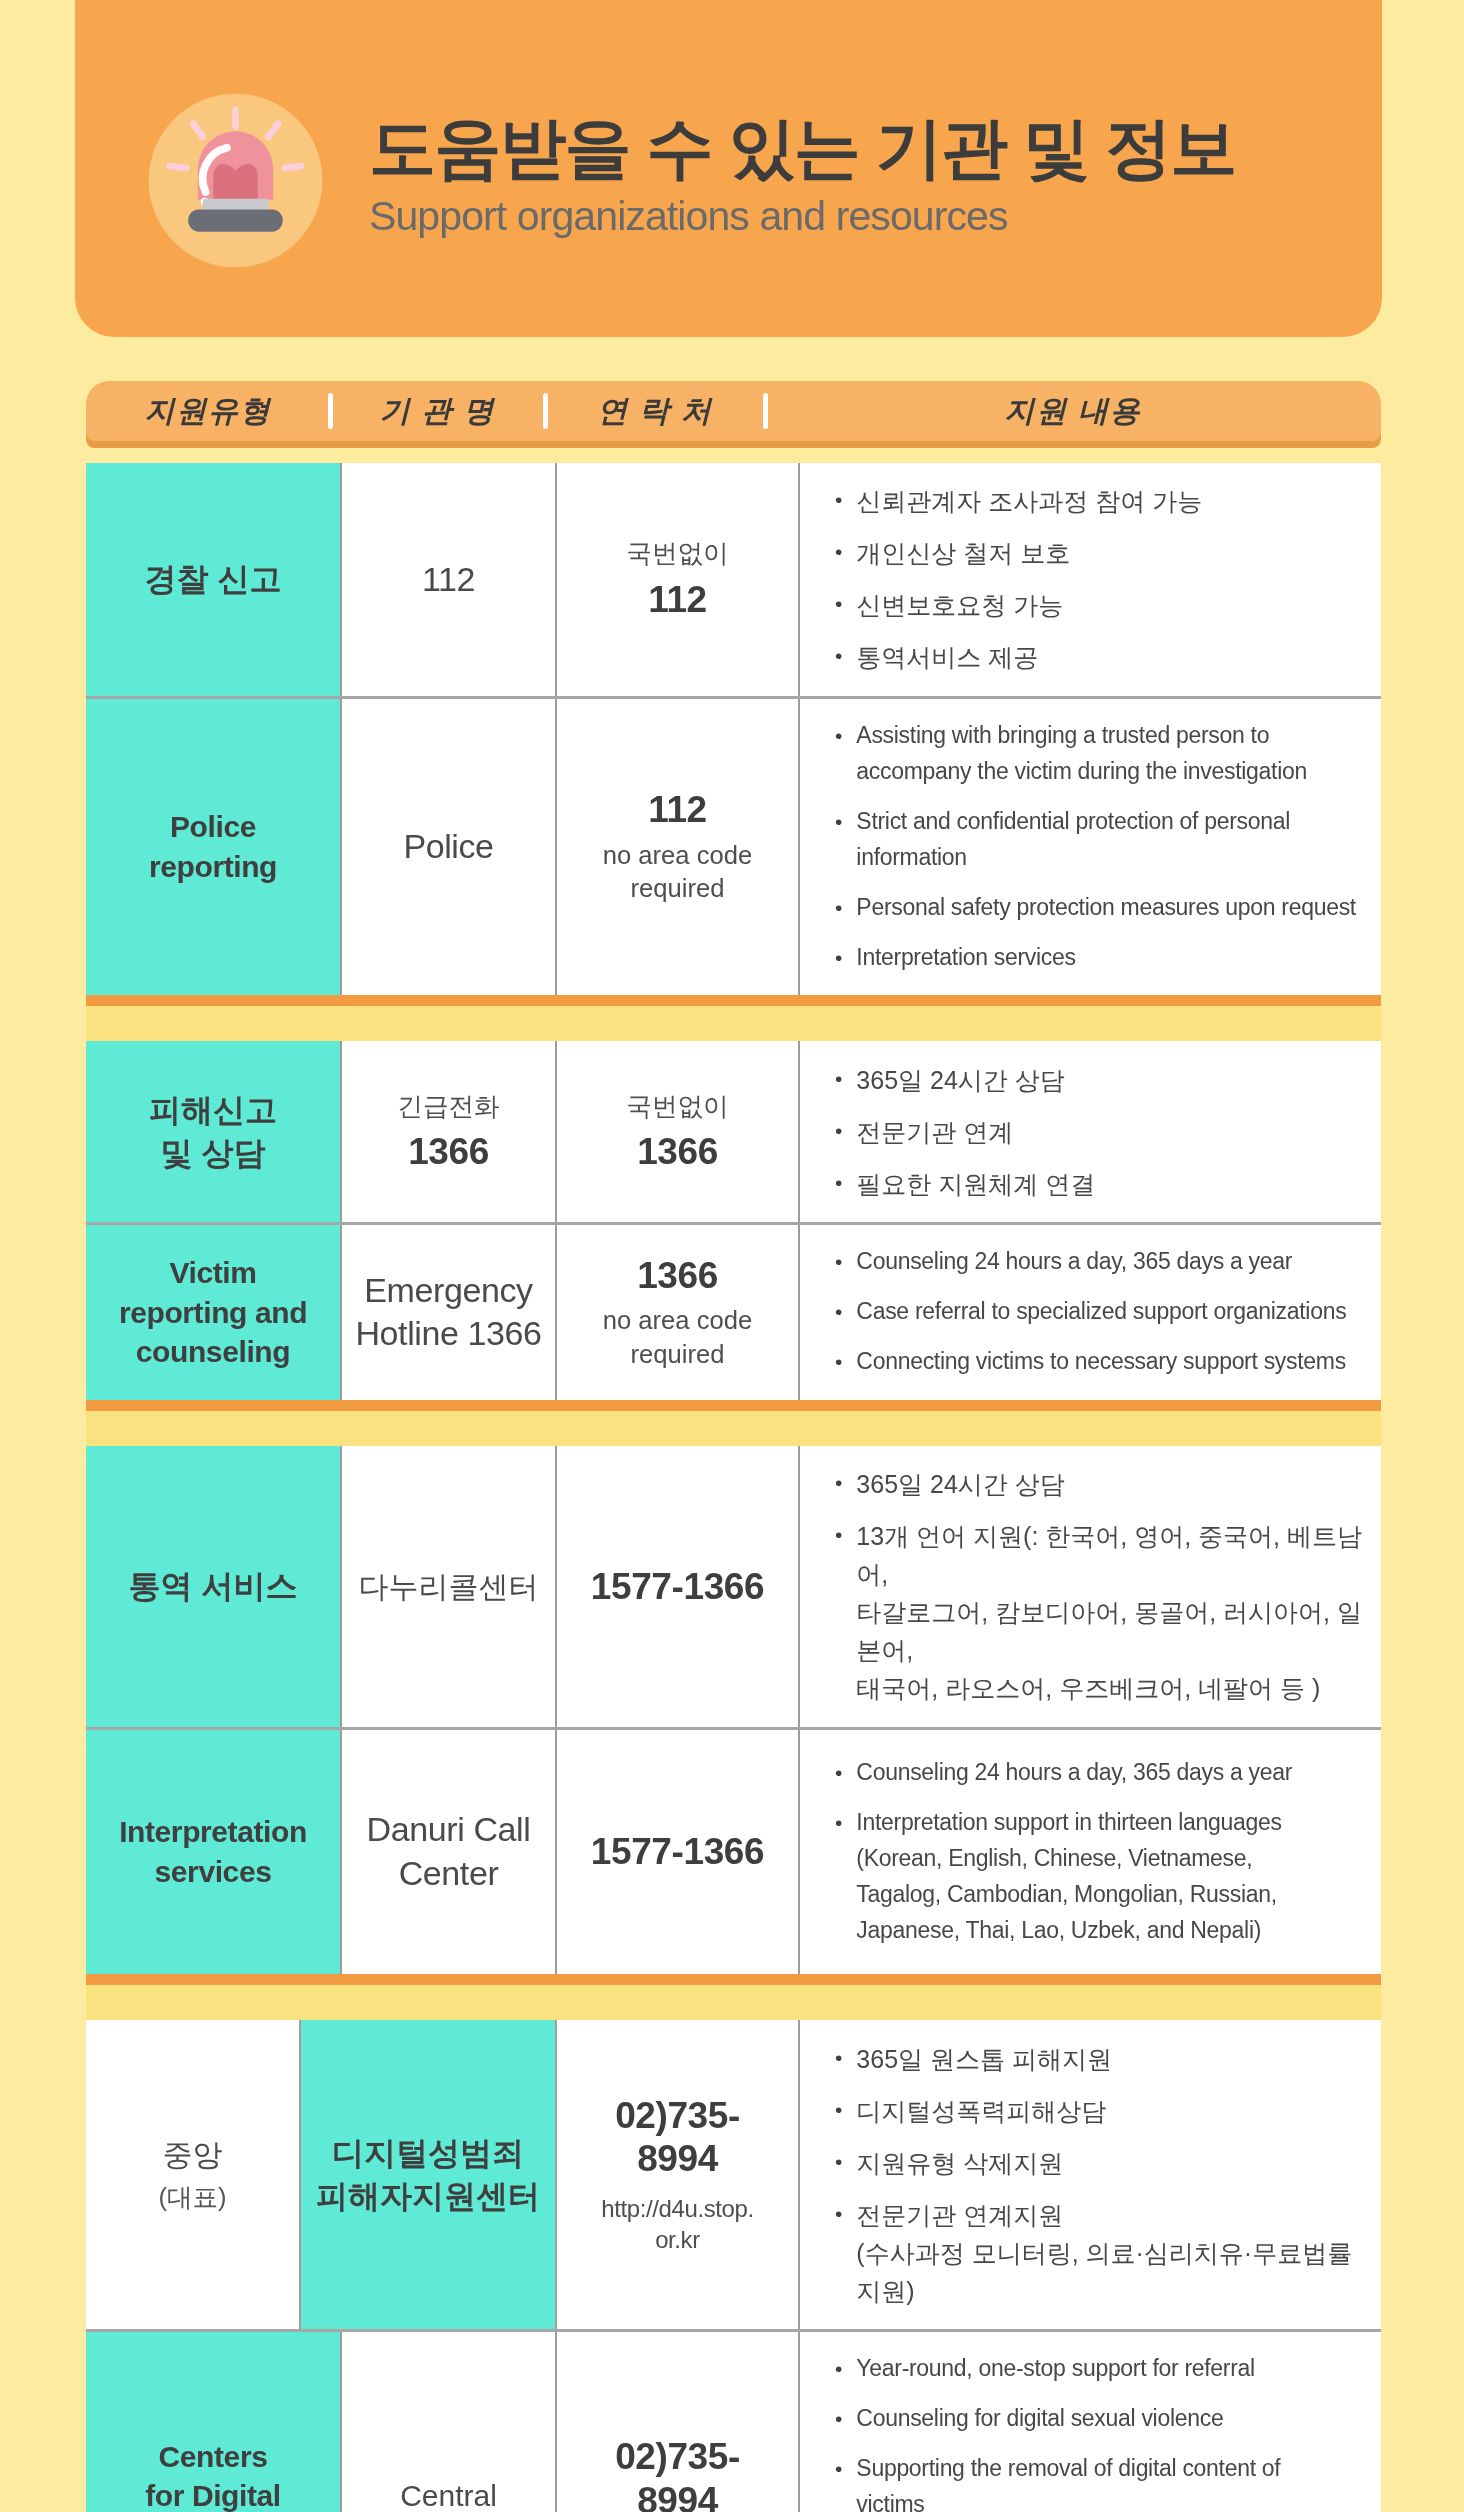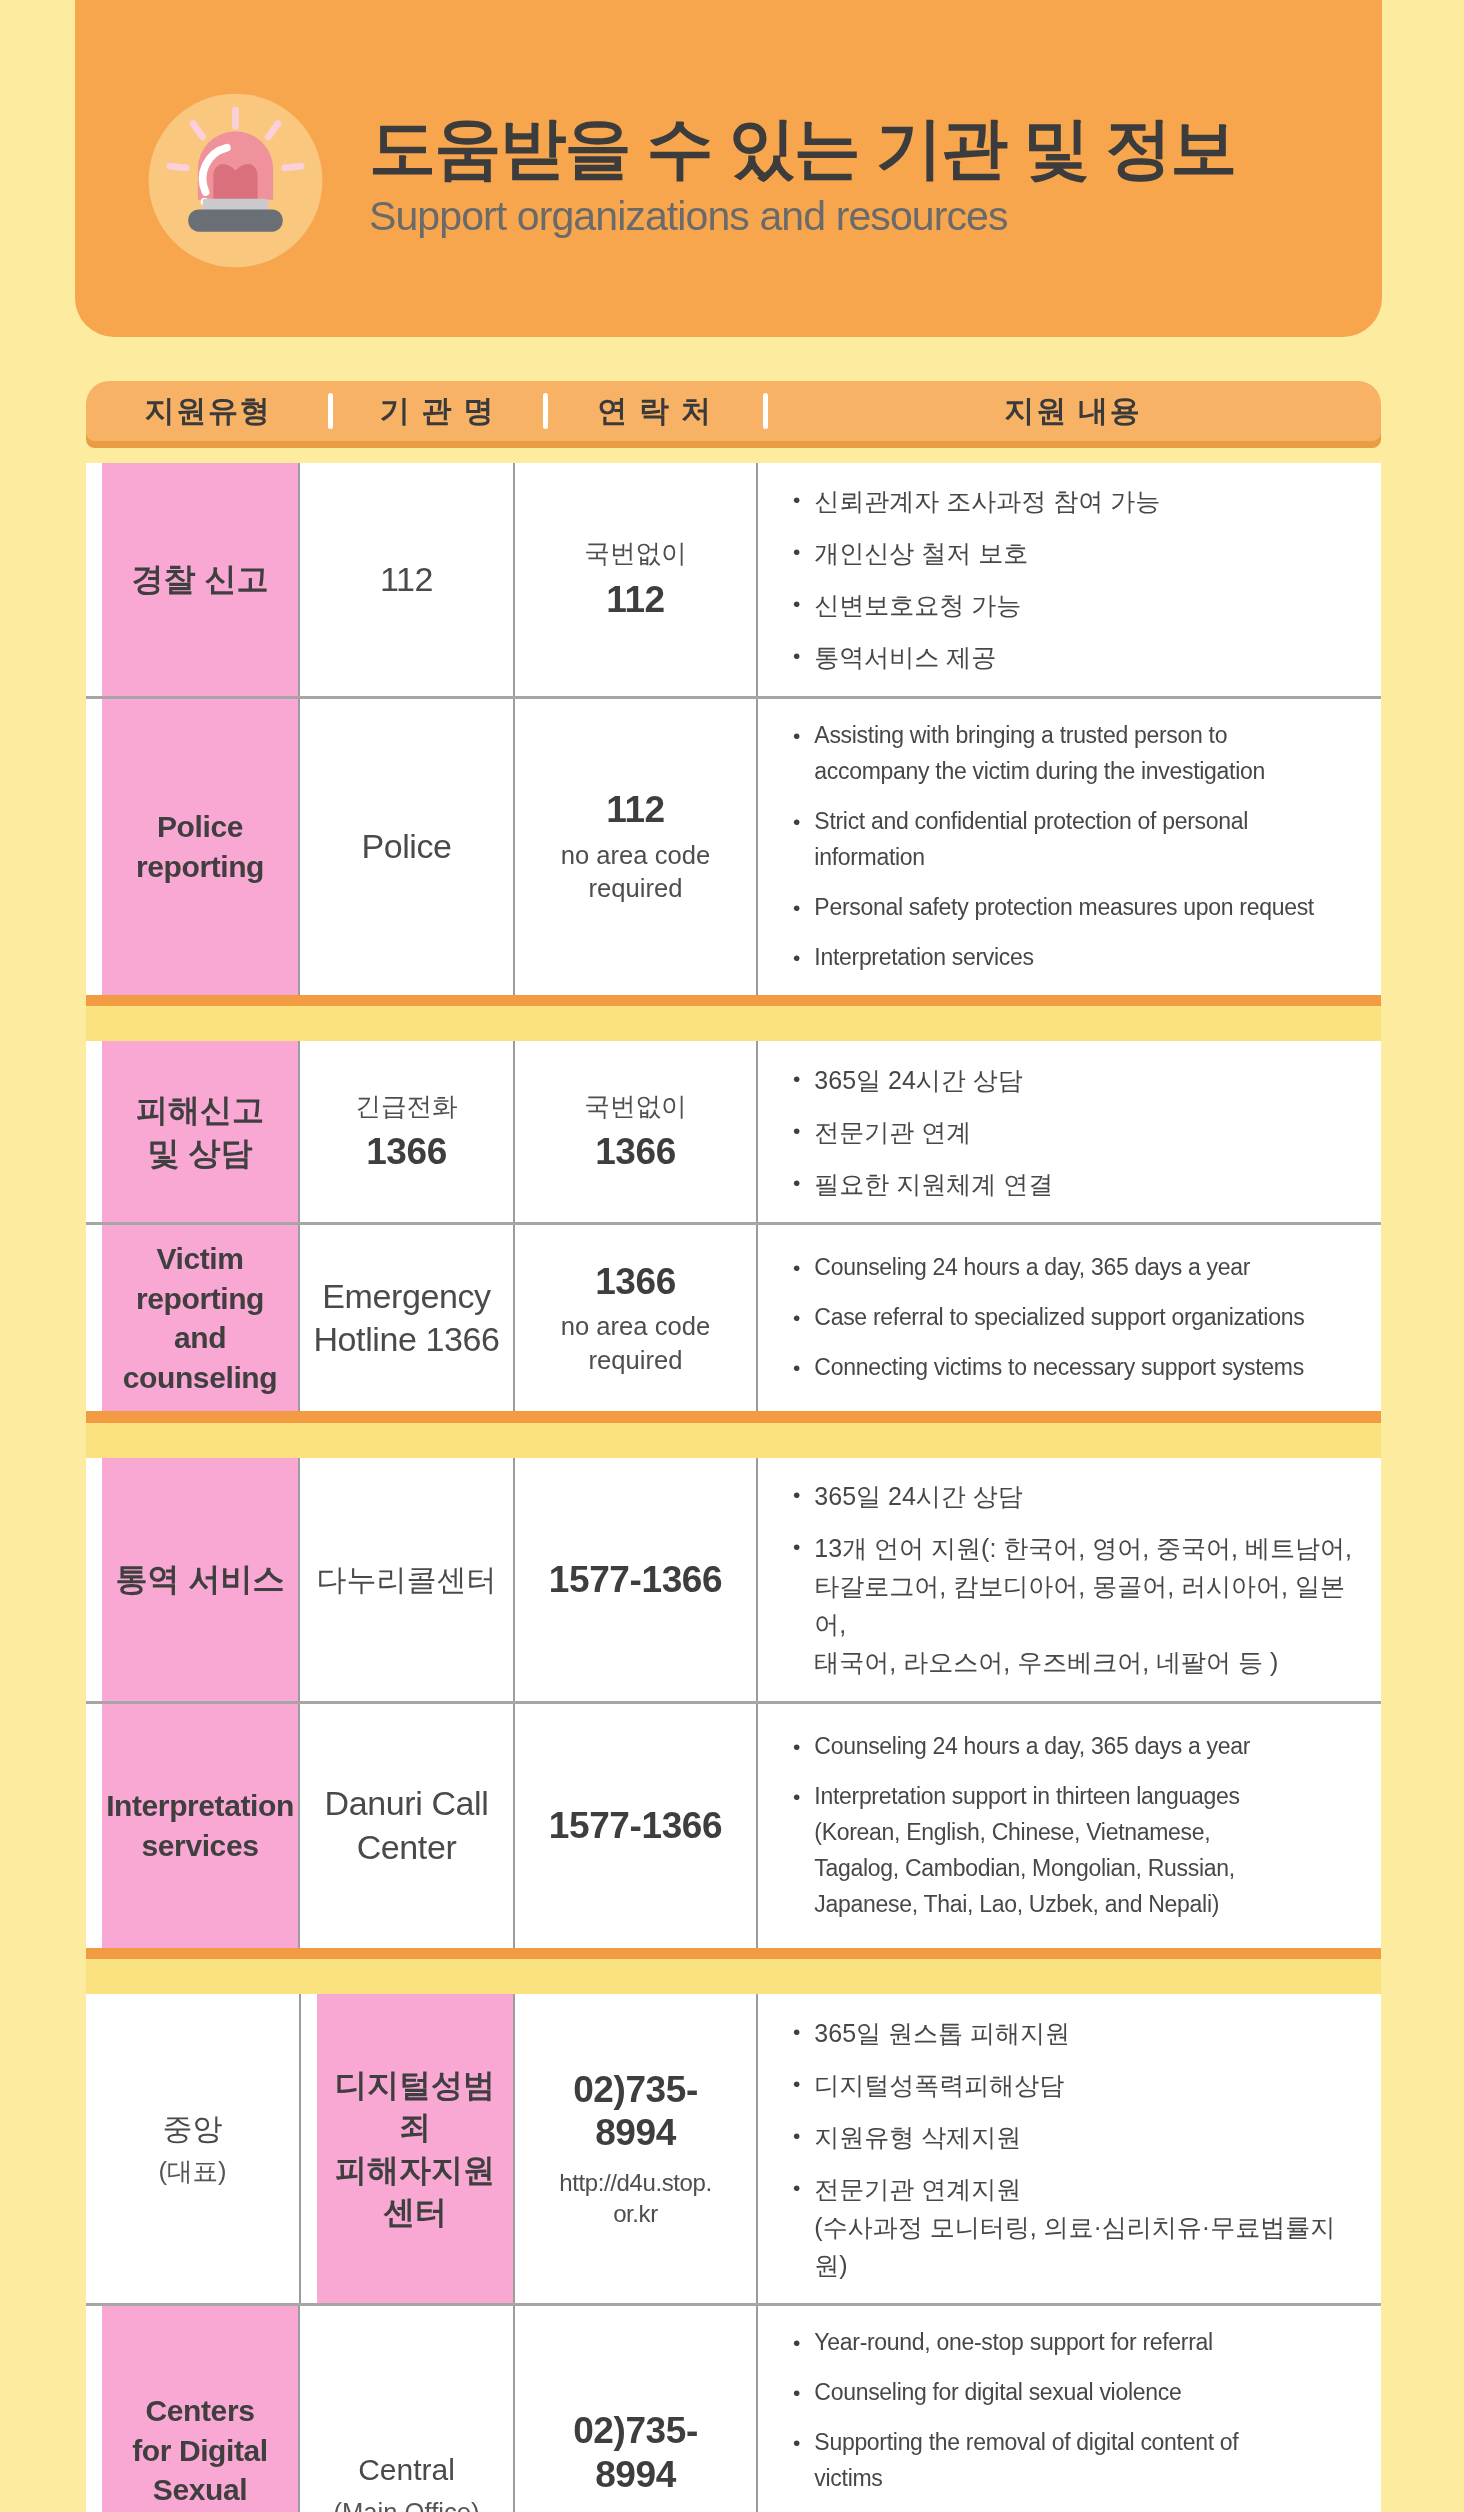--- a/index.html
+++ b/index.html
@@ -33,20 +33,21 @@
   }
 
   
   .thead {
     position:absolute; left:86px; top:381px;
     width:1295px; height:60px;
     background:#F8B265;
     border-radius:23px 23px 8.8px 8.8px;
     display:flex;
     box-shadow:0 7px 0 0 #EA9C45;
+    font-style:italic;
   }
   .hcell {
     display:flex; align-items:center; justify-content:center;
     font-weight:bold; font-size:30px; color:#3A3A3A;
     position:relative; letter-spacing:1.8px;
   }
   .hcell + .hcell::before {
     content:""; position:absolute; left:-1.8px; top:12.4px; bottom:12.4px;
     width:4.4px; background:#FFFFFF; border-radius:2.6px;
   }
@@ -54,21 +55,21 @@
 
   
   #sections { position:absolute; left:86px; top:463px; width:1295px; }
   .section { background:#FFFFFF; }
   .row { display:flex; align-items:stretch; background:#FFFFFF; }
   .row.first { border-bottom:3.5px solid #A6A6A6; }
   .cell {
     display:flex; flex-direction:column; justify-content:center; align-items:center;
     text-align:center; padding:14px 7px; row-gap:7px;
   }
-  .c1 { width:198px; background:#f9a8d4; border-right:2.6px solid #9C9C9C;margin-left:16px; }
+  .c1 { width:256px; background:#5eead4; border-right:2.6px solid #9C9C9C; }
   .c2 { width:215px; border-right:2.6px solid #9C9C9C; }
   .c3 { width:243px; border-right:2.6px solid #9C9C9C; }
   .c4 {
     flex:1; align-items:flex-start; text-align:left;
     padding:19.4px 16px 19.4px 35px; row-gap:14px;
   }
   .secbar  { height:11.5px; background:#F29B43; }
   .secband { height:35px; background:#FAE281; }
 
   

